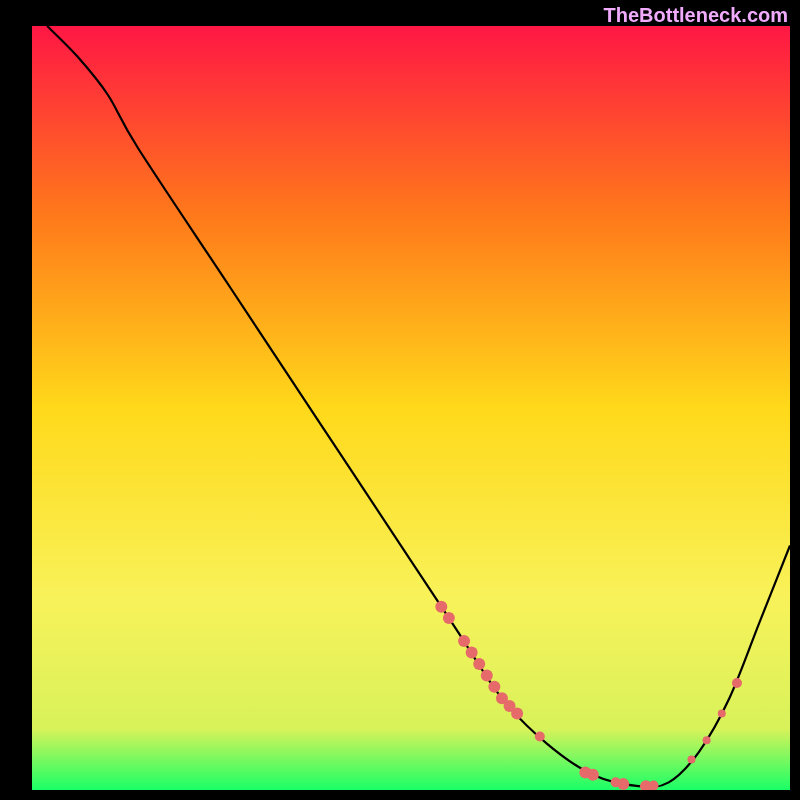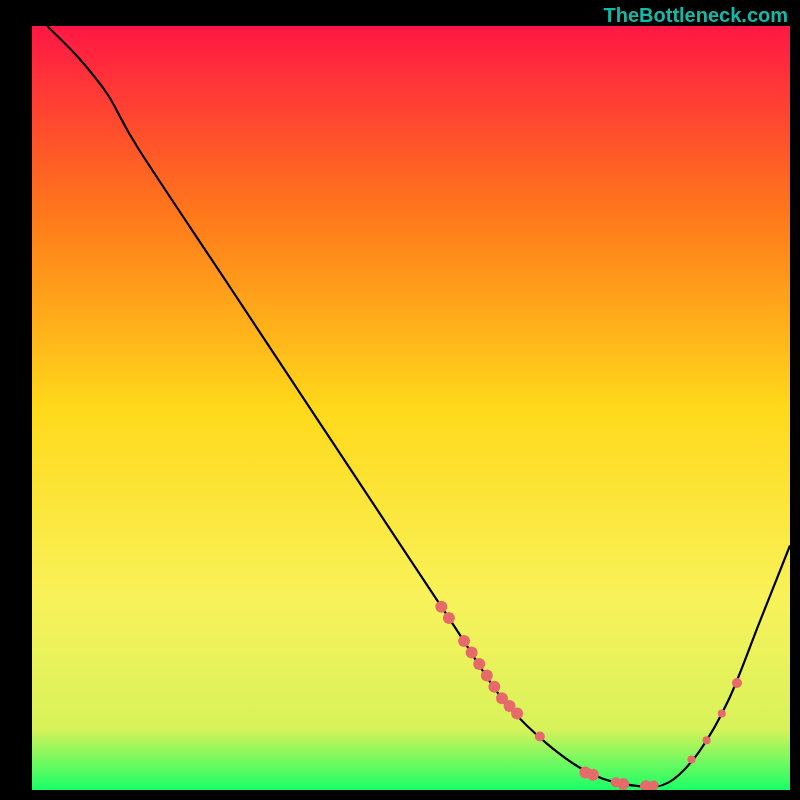--- a/index.html
+++ b/index.html
@@ -8,21 +8,21 @@
     background: #000;
     width: 800px;
     height: 800px;
     position: relative;
     font-family: Arial, sans-serif;
   }
   .watermark {
     position: absolute;
     top: 4px;
     right: 12px;
-    color: #14b8a6;
+    color: #f0abfc;
     font-size: 20px;
     font-weight: bold;
     z-index: 10;
   }
   .plot {
     position: absolute;
     left: 32px;
     top: 26px;
     width: 758px;
     height: 764px;

